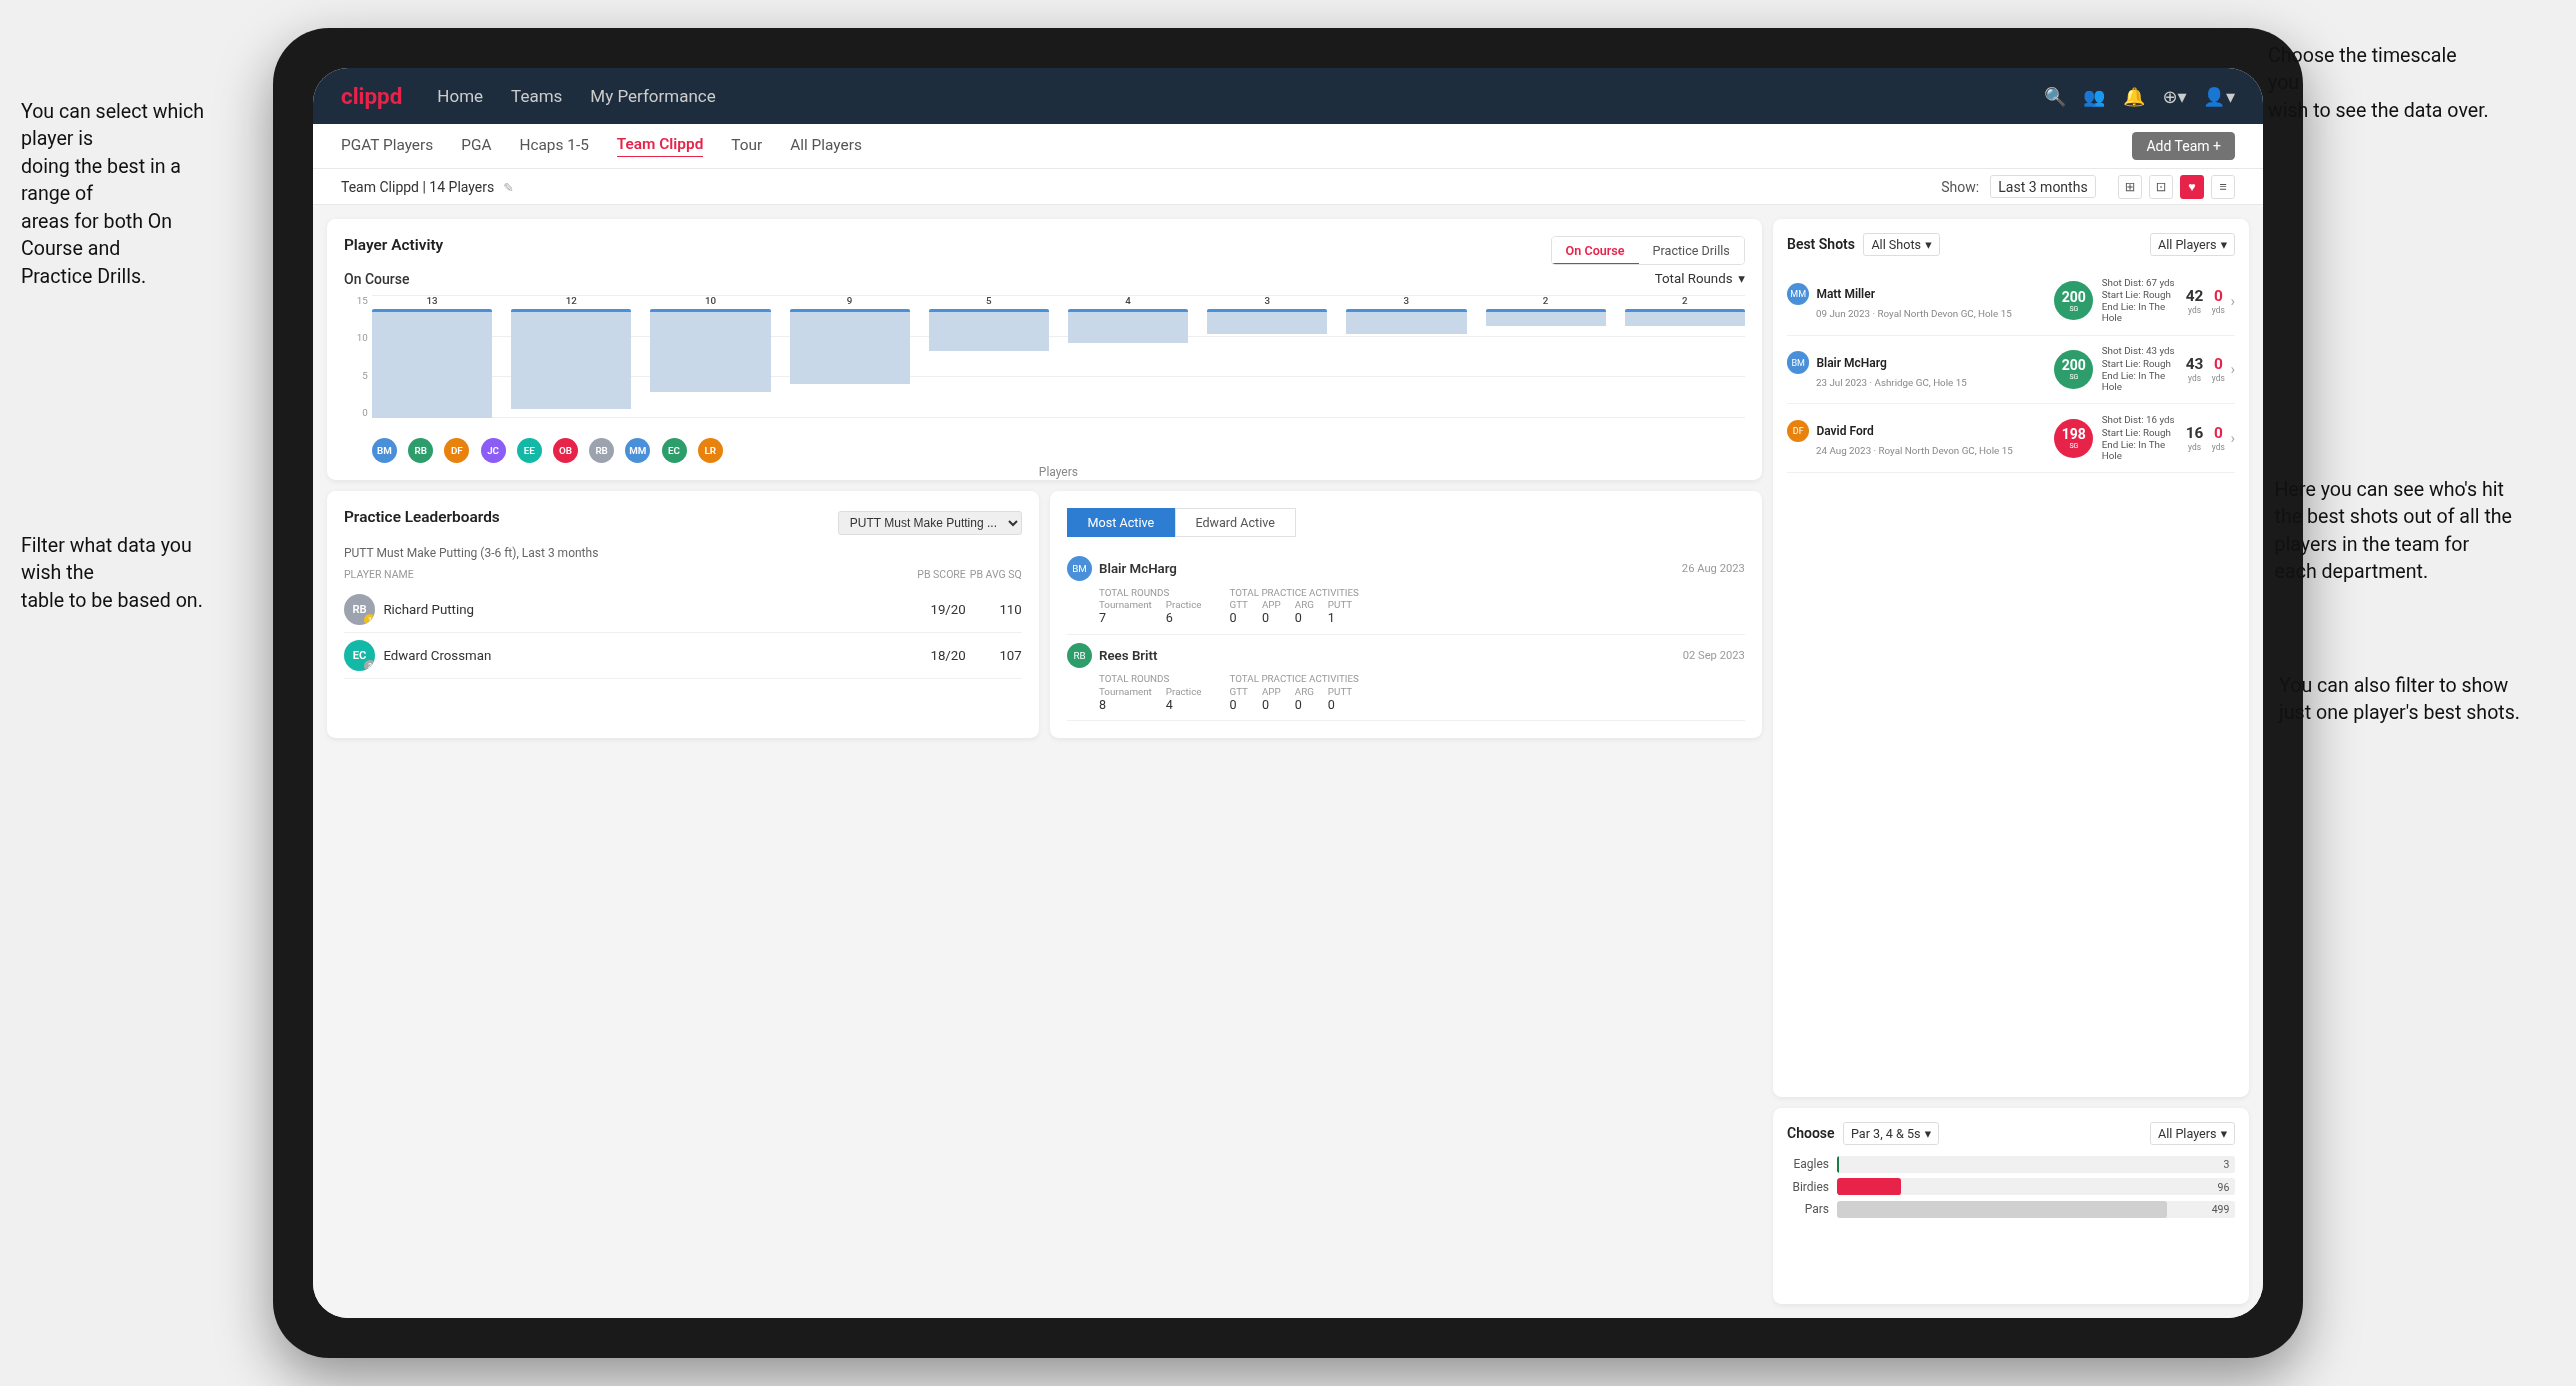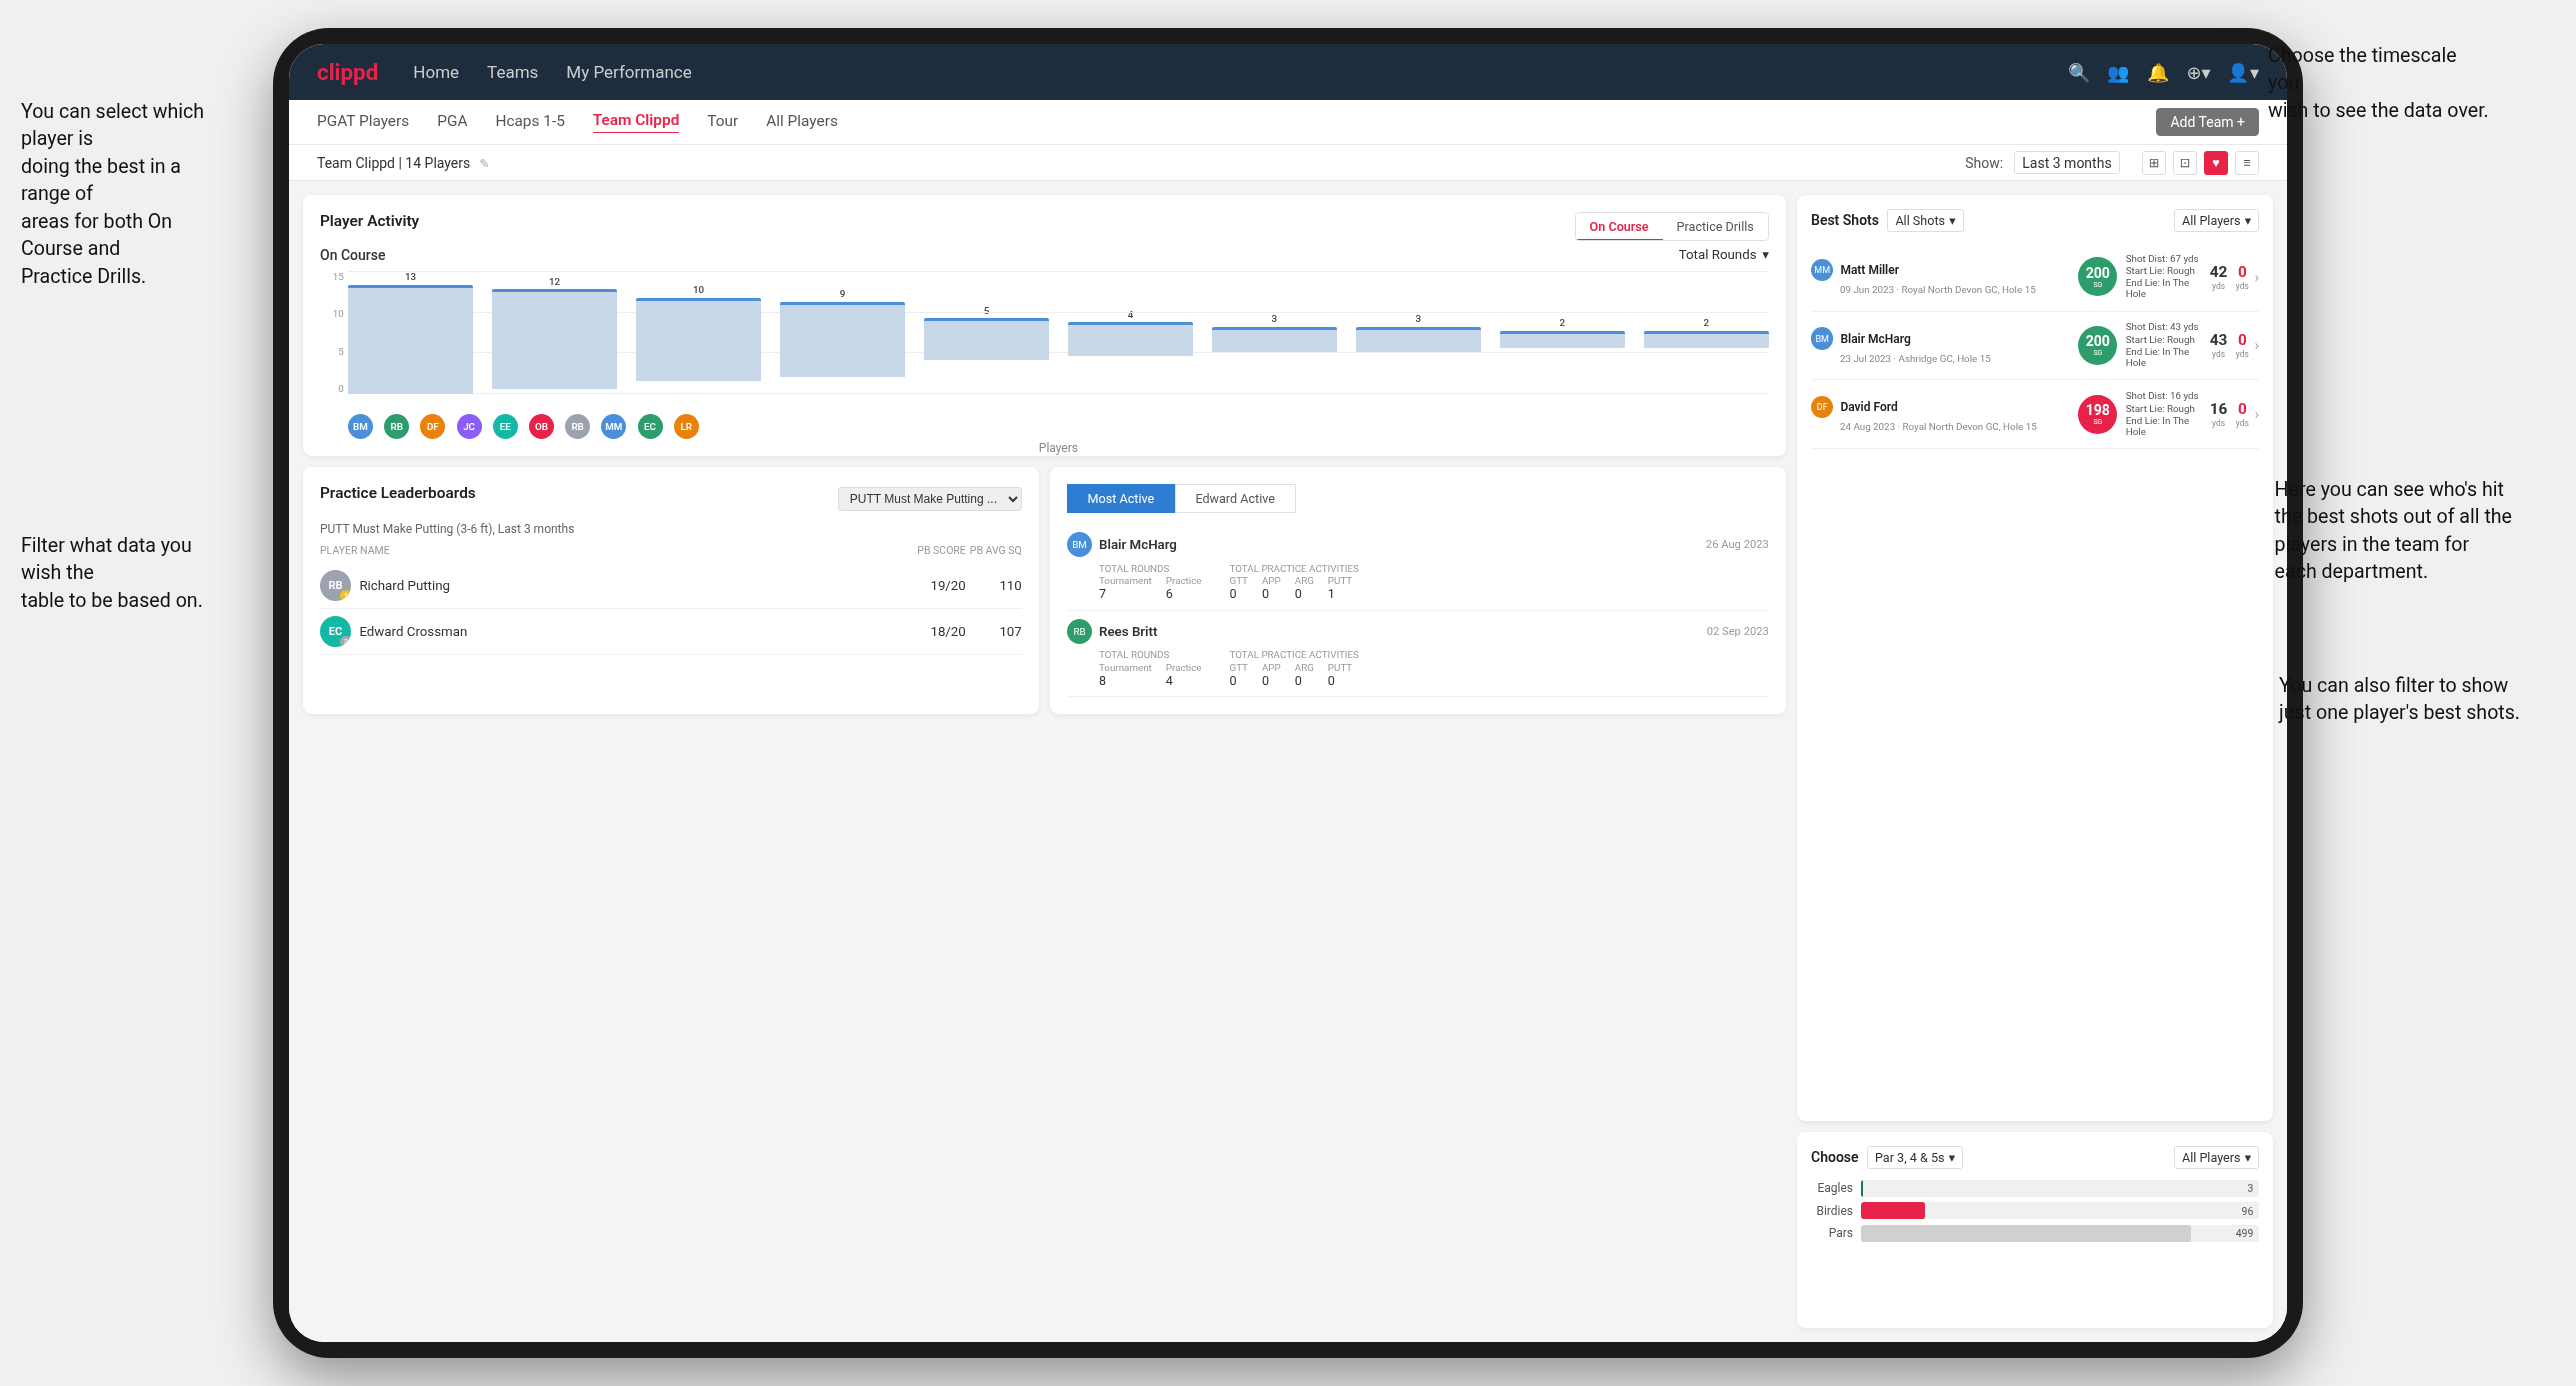--- a/index.html
+++ b/index.html
@@ -27,21 +27,21 @@
     .ann-mid-left { top: 532px; left: 21px; text-align: left; max-width: 203px; }
     .ann-mid-right { top: 476px; right: 56px; text-align: left; max-width: 245px; }
     .ann-bot-right { top: 672px; right: 56px; text-align: left; max-width: 252px; }
 
     
     .tablet-frame {
       width: 2030px;
       height: 1330px;
       background: #1a1a1a;
       border-radius: 56px;
-      padding: 16px;
+      padding: 40px;
       position: relative;
       box-shadow: 0 21px 56px rgba(0,0,0,0.4);
     }
     .tablet-screen {
       width: 100%;
       height: 100%;
       background: #fff;
       border-radius: 35px;
       overflow: hidden;
       display: flex;
@@ -725,21 +725,21 @@
           <div class="bar-chart-area">
             <div style="display:flex;height:154px;">
 
               <div style="width:28px;display:flex;flex-direction:column;justify-content:space-between;align-items:flex-end;padding-right:4.2px;padding-bottom:14px;">
                 <span class="y-label">15</span>
                 <span class="y-label">10</span>
                 <span class="y-label">5</span>
                 <span class="y-label">0</span>
               </div>
 
-              <div style="flex:1;display:flex;align-items:center;gap:19px;padding-bottom:14px;position:relative;">
+              <div style="flex:1;display:flex;align-items:flex-start;gap:19px;padding-bottom:14px;position:relative;">
 
                 <div style="position:absolute;top:0;left:0;right:0;bottom:14px;display:flex;flex-direction:column;justify-content:space-between;pointer-events:none;">
                   <div style="border-top:0.7px solid #eee;width:100%;"></div>
                   <div style="border-top:0.7px solid #eee;width:100%;"></div>
                   <div style="border-top:0.7px solid #eee;width:100%;"></div>
                   <div style="border-top:0.7px solid #eee;width:100%;"></div>
                 </div>
 
                 <div class="bar-group" style="flex:1;">
                   <span class="bar-value">13</span>

